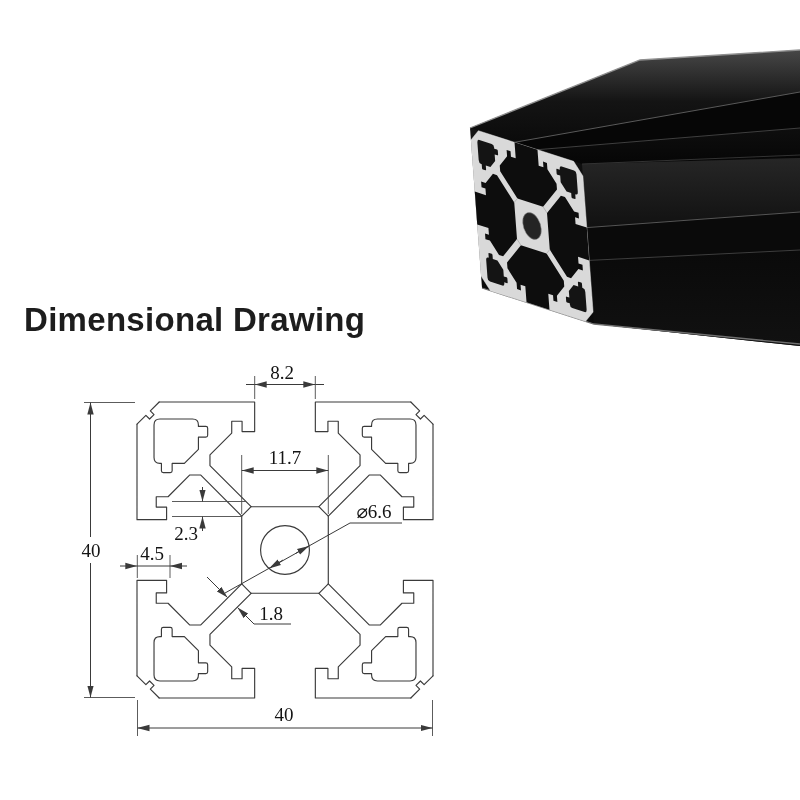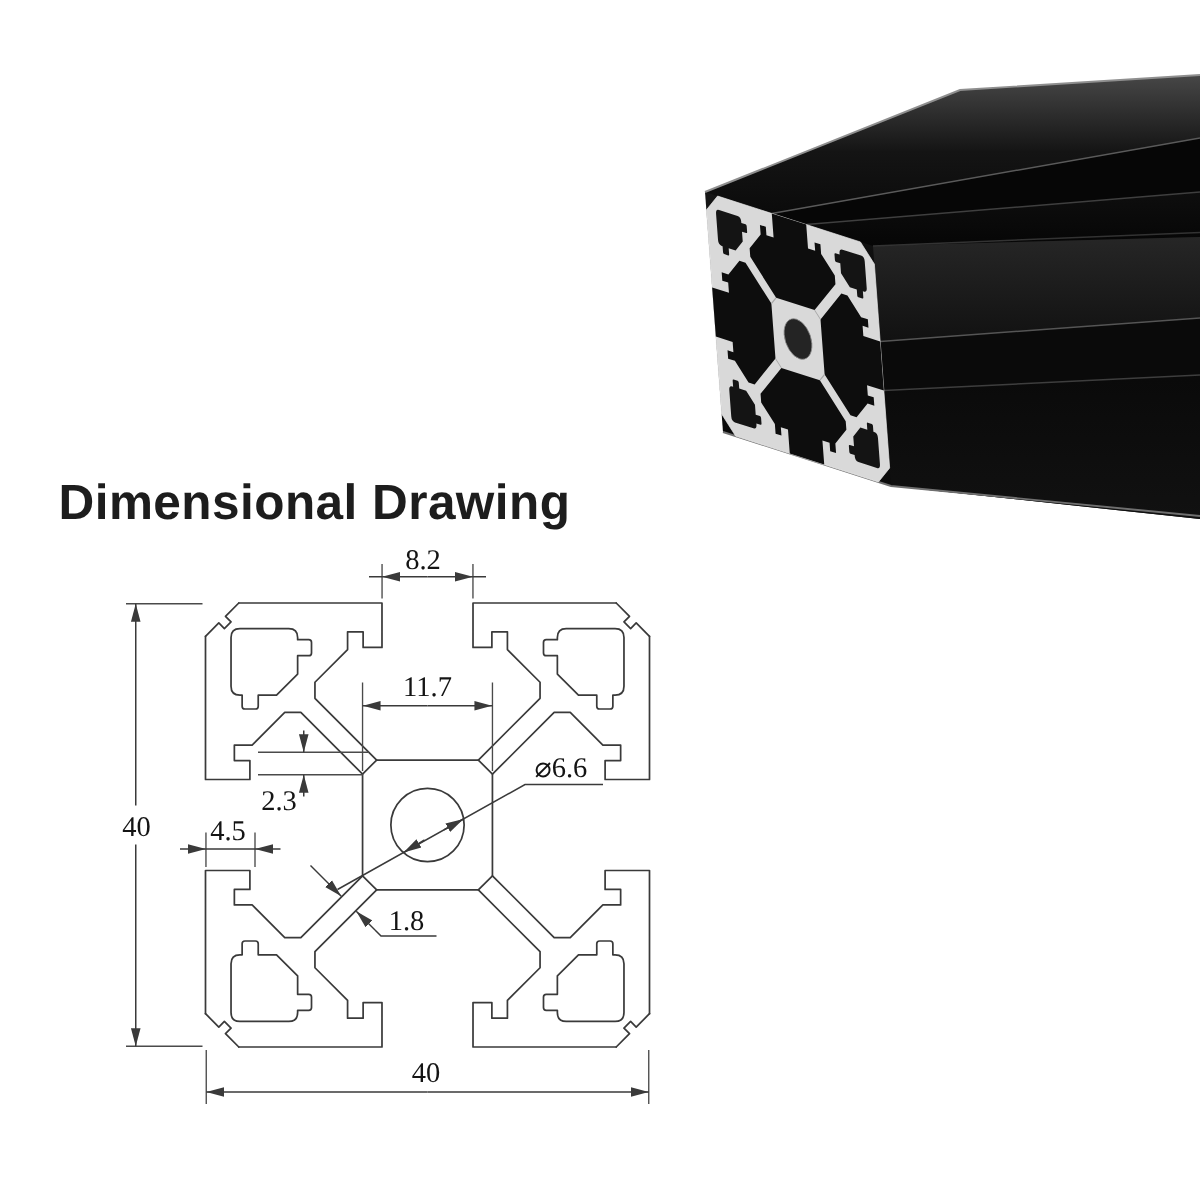--- a/index.html
+++ b/index.html
@@ -1,18 +1,18 @@
 <!DOCTYPE html>
 <html><head>
 <meta charset="utf-8">
 <style>
   html,body{margin:0;padding:0;background:#ffffff;width:800px;height:800px;overflow:hidden;}
   #stage{position:relative;width:800px;height:800px;background:#ffffff;}
   #title{
-    position:absolute;left:24px;top:301px;margin:15px;
+    position:absolute;left:24px;top:301px;margin:0;
     font-family:"Liberation Sans",sans-serif;
     font-size:33px;font-weight:600;letter-spacing:.3px;color:#1d1d1d;white-space:nowrap;
   }
   svg{position:absolute;left:0;top:0;}
   .dimtxt{
     font-family:"Liberation Serif","DejaVu Serif","DejaVu Sans",serif;
     font-size:19px;fill:#141414;
   }
   .dimline{stroke:#3a3a3a;stroke-width:1;fill:none;}
   .extline{stroke:#4a4a4a;stroke-width:0.9;fill:none;}

